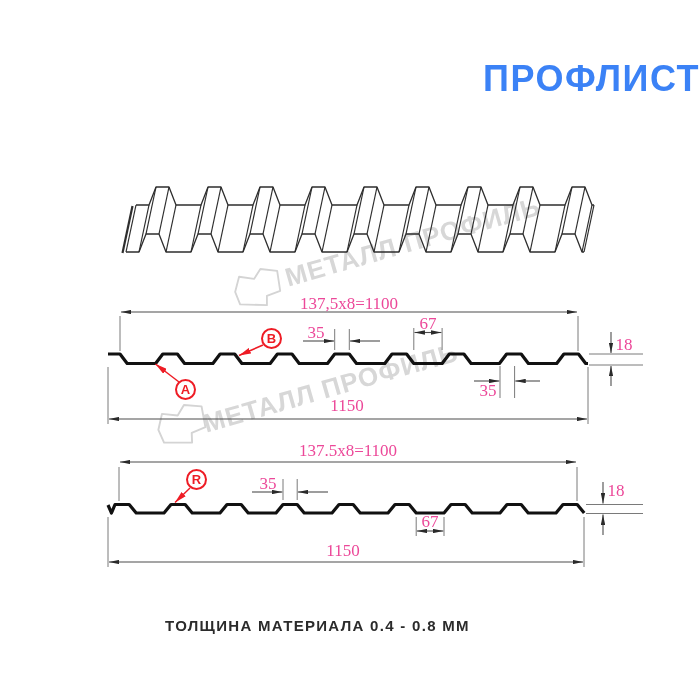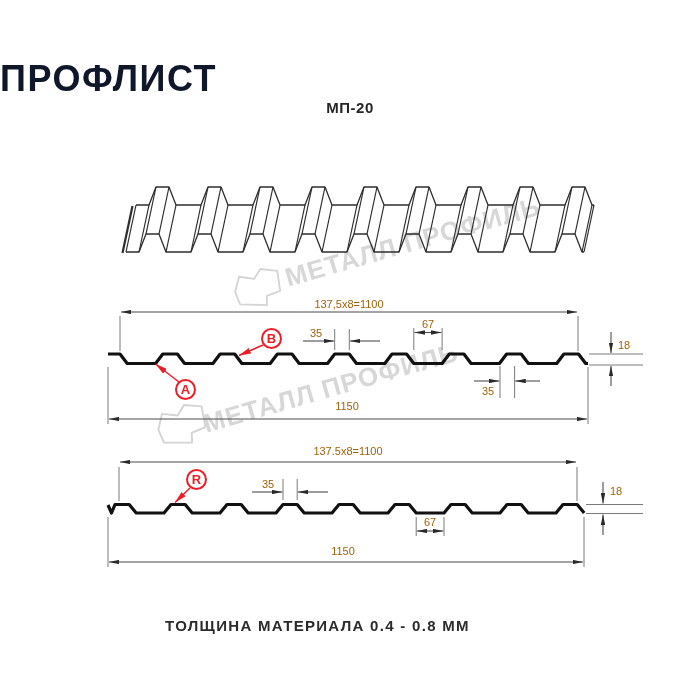--- a/index.html
+++ b/index.html
@@ -1,45 +1,44 @@
 <!DOCTYPE html>
 <html><head>
 <meta charset="utf-8">
 <style>
   html,body{margin:0;padding:0;background:#ffffff;}
   .stage{position:relative;width:700px;height:700px;background:#fff;overflow:hidden;
          font-family:"Liberation Sans",sans-serif;}
   
-  .title{position:absolute;left:0;top:58px;width:700px;text-align:left;
-         font-size:36px;font-weight:700;letter-spacing:1.5px;color:#0f172a;z-index:4;}
+  .title{position:absolute;left:0;top:58px;width:700px;text-align:right;
+         font-size:36px;font-weight:700;letter-spacing:1.5px;color:#3b82f6;z-index:4;}
   .subtitle{position:absolute;left:0;top:99px;width:700px;text-align:center;
          font-size:15px;font-weight:700;letter-spacing:.5px;color:#252525;z-index:4;}
   .footer{position:absolute;left:0;top:617px;width:635px;text-align:center;
          font-size:15px;font-weight:700;letter-spacing:1.3px;color:#2b2b2b;z-index:4;}
   
   .wm-text{position:absolute;font-size:26px;font-weight:700;letter-spacing:1px;
          color:#d7d7d7;white-space:nowrap;z-index:1;transform-origin:left center;}
   .wm-logo{position:absolute;z-index:1;}
   
   .diagram{position:absolute;left:0;top:0;z-index:2;}
   
-  .dim{position:absolute;font-size:11px;color:#a16207;white-space:nowrap;
-       transform:translate(-50%,-50%);z-index:3;}
+  .dim{position:absolute;font-size:17px;color:#ec4899;white-space:nowrap;
+       transform:translate(-50%,-50%);z-index:3;font-family:Liberation Serif, serif;}
   
   .mark{position:absolute;width:21px;height:21px;border:2px solid #ee1c25;border-radius:50%;
         color:#ee1c25;font-size:13px;font-weight:700;display:flex;align-items:center;
         justify-content:center;box-sizing:border-box;z-index:3;background:transparent;}
 </style>
 </head>
 <body>
 
 <div class="stage">
 
   <div class="title">ПРОФЛИСТ</div>
-  <div class="subtitle">МП-20</div>
 
   <svg class="wm-logo" style="left:226px;top:266px;transform:rotate(-6deg);" width="58" height="44" viewBox="0 0 60 48">
     <path d="M8,26 L14,10 L30,14 L38,4 L56,8 L57,30 L42,34 L41,44 L12,40 Z" fill="none" stroke="#d4d4d4" stroke-width="2" stroke-linejoin="round"></path>
   </svg>
   <div class="wm-text" style="left:286px;top:263px;transform:rotate(-16deg);">МЕТАЛЛ ПРОФИЛЬ</div>
 
   <svg class="wm-logo" style="left:150px;top:402px;transform:rotate(-8deg);" width="58" height="46" viewBox="0 0 60 48">
     <path d="M8,26 L14,10 L30,14 L38,4 L56,8 L57,30 L42,34 L41,44 L12,40 Z" fill="none" stroke="#d4d4d4" stroke-width="2" stroke-linejoin="round"></path>
   </svg>
   <div class="wm-text" style="left:204px;top:409px;transform:rotate(-16deg);">МЕТАЛЛ ПРОФИЛЬ</div>

